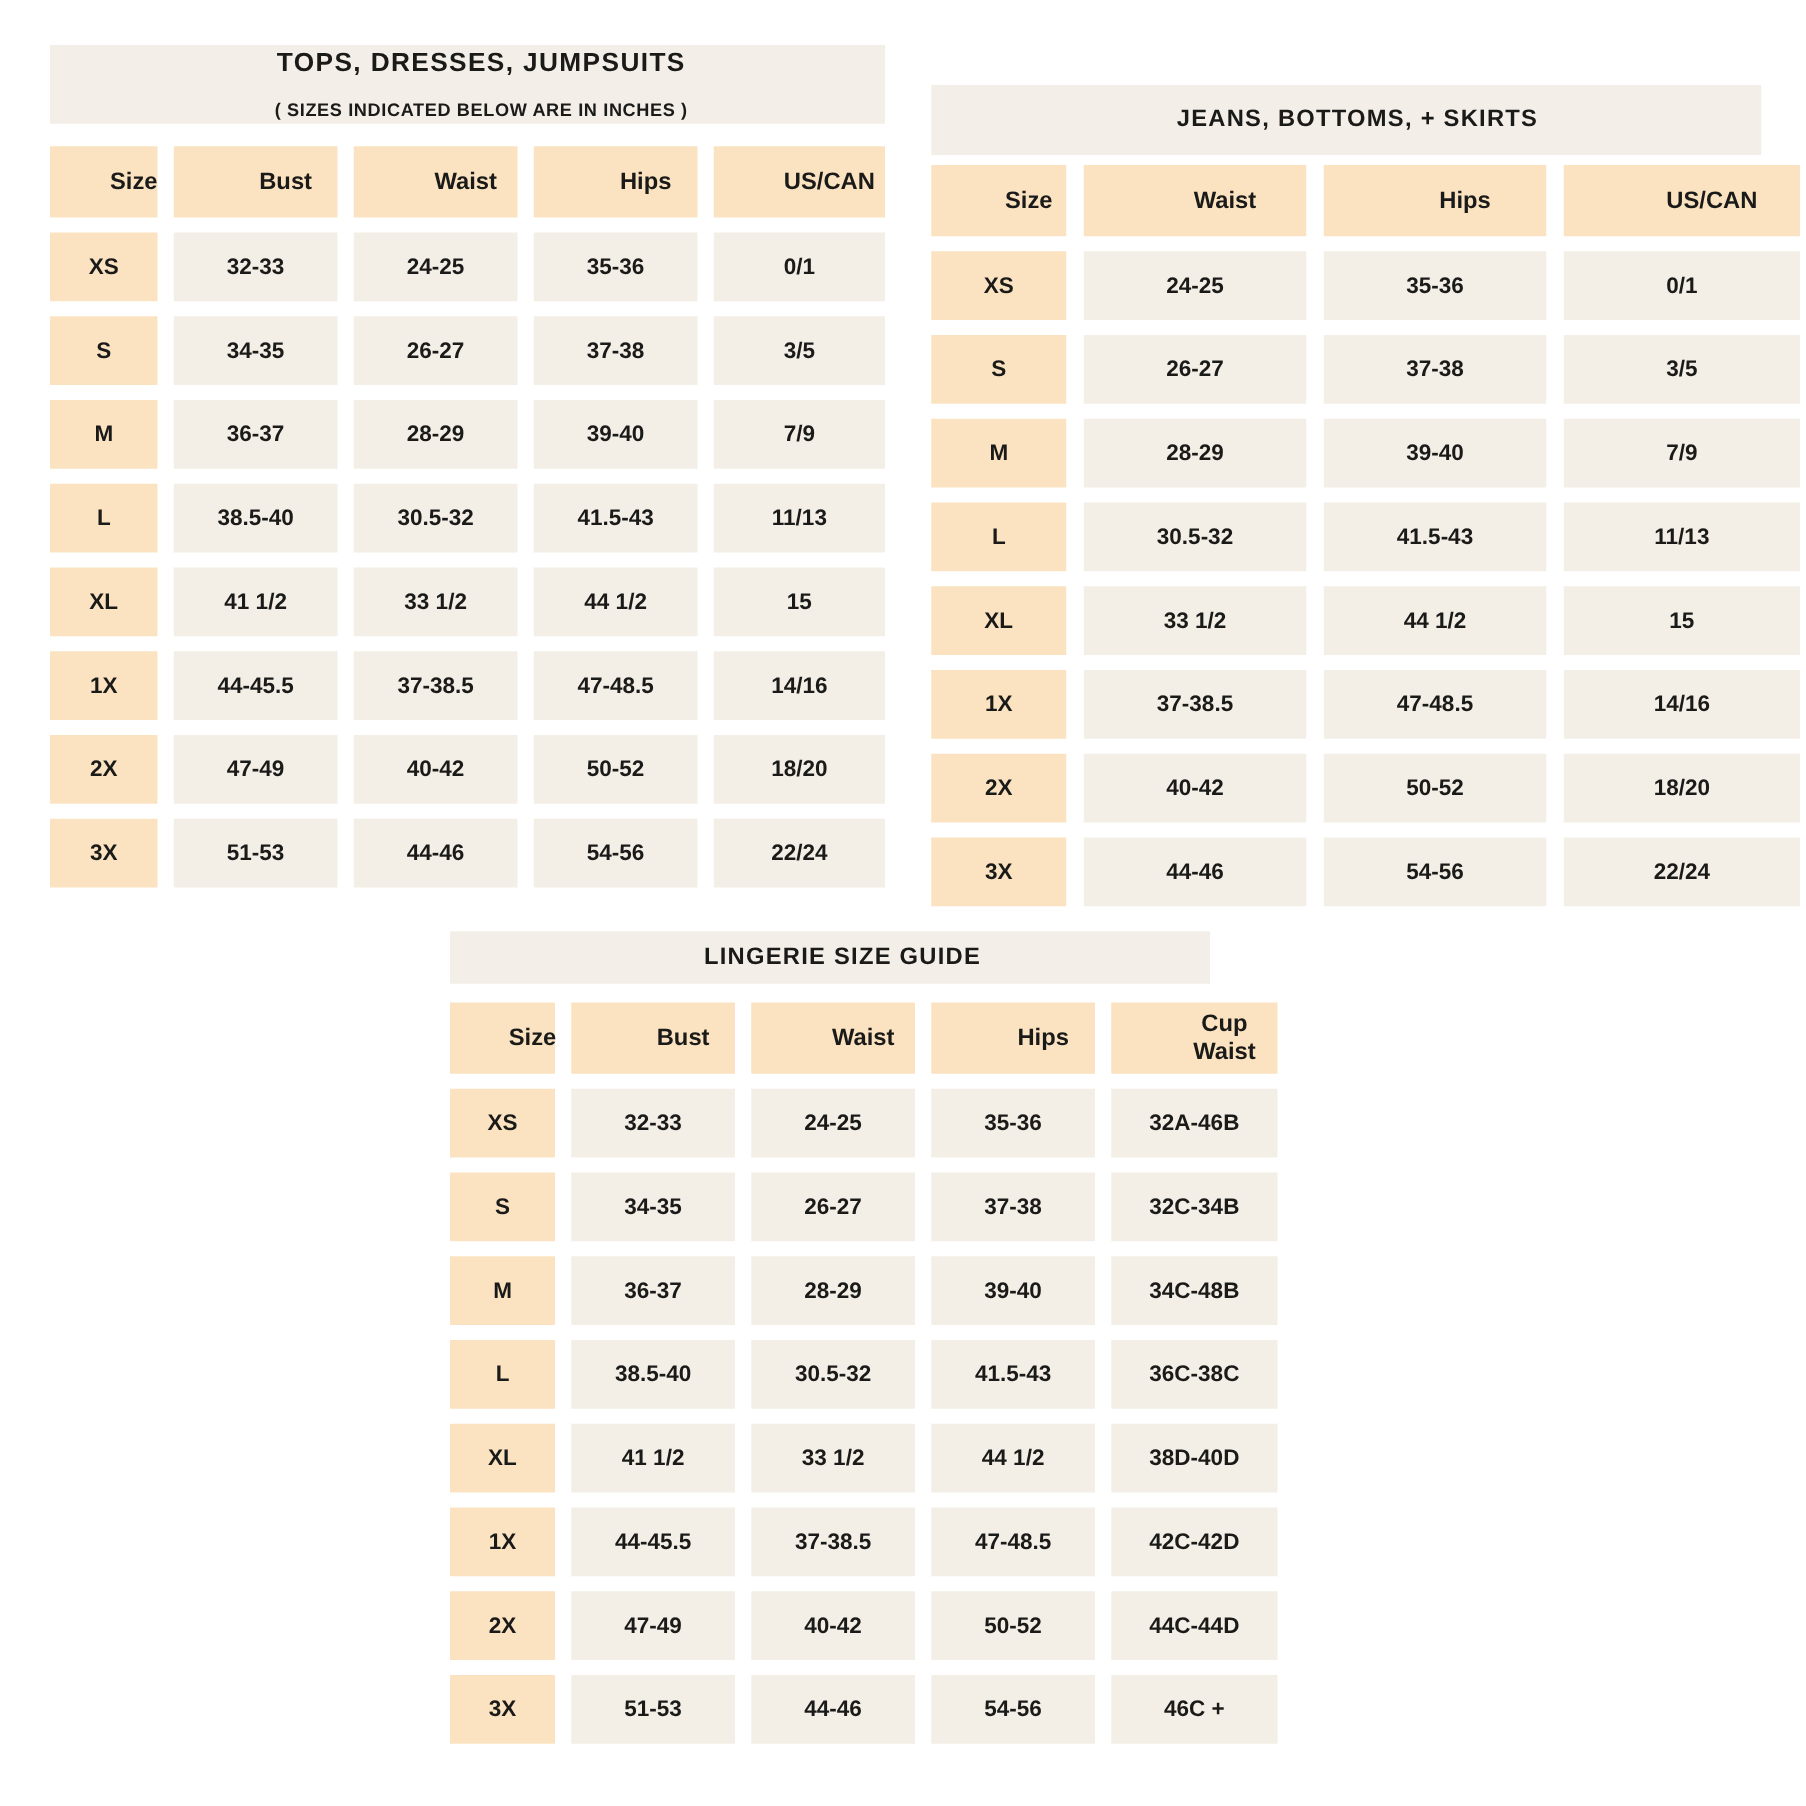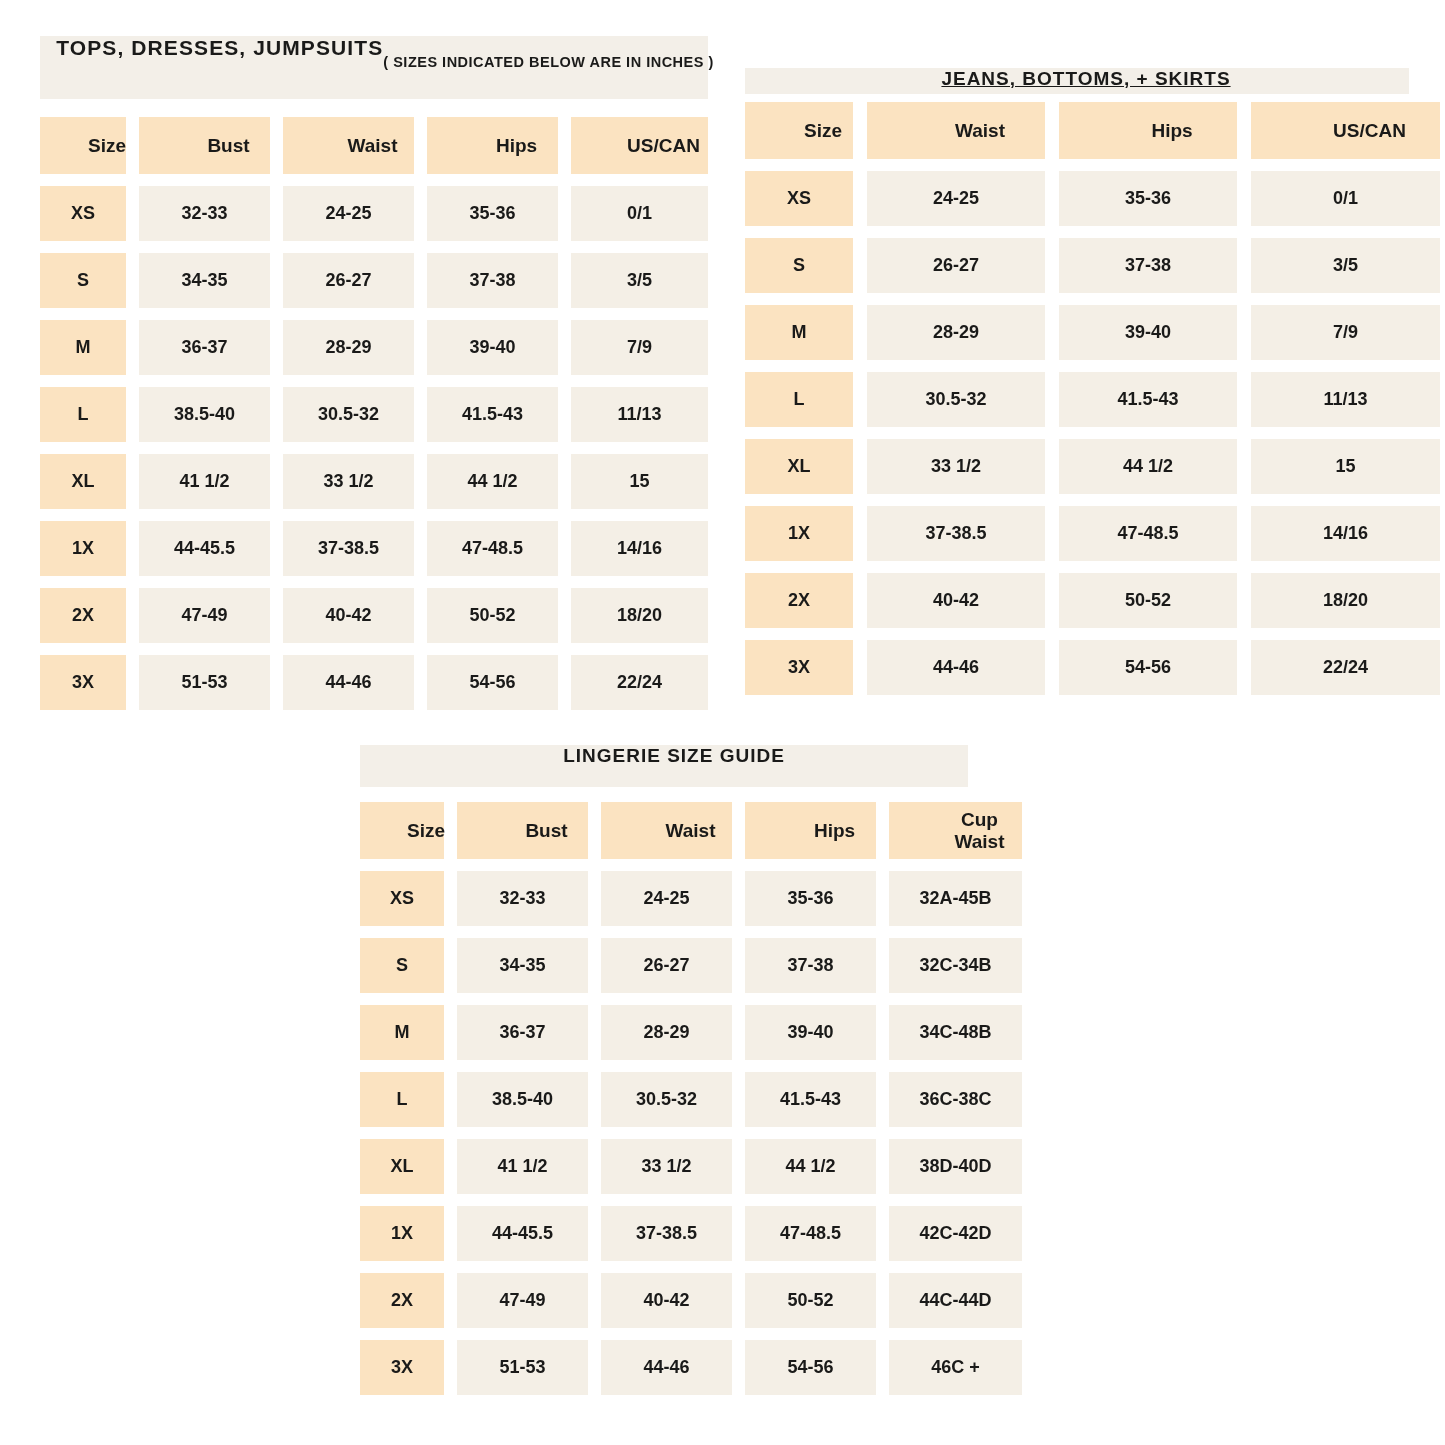--- a/index.html
+++ b/index.html
@@ -13,24 +13,24 @@
     font-family:"Liberation Sans", sans-serif;
     overflow:hidden;
   }
   .size-table { position:absolute; }
   .t1 { left:40px;  top:36px;  width:668px; }
   .t2 { left:745px; top:68px;  width:695px; }
   .t3 { left:360px; top:745px; width:608px; }
 
   .title-bar {
     background:var(--titlebar,#f3efe8);
-    display:flex; flex-direction:row; justify-content:center;
+    display:flex; flex-direction:column; justify-content:center;align-items:center;
   }
   .t1 .title-bar { height:63px; padding-left:22px; }
-  .t2 .title-bar { height:26px; width:664px; padding-left:18px;text-decoration:underline; }
+  .t2 .title-bar { height:56px; width:664px; padding-left:18px; }
   .t3 .title-bar { height:42px; padding-left:20px; }
 
   .title {
     font-weight:800; font-size:21px; letter-spacing:1.1px;
     white-space:nowrap;
   }
   .t2 .title, .t3 .title { font-size:19px; letter-spacing:1px; }
   .subtitle {
     font-weight:800; font-size:14.5px; letter-spacing:0.5px;
     margin-top:18px; white-space:nowrap;
@@ -161,21 +161,21 @@
     <div class="grid">
         <div class="cell head">Size</div>
         <div class="cell head">Bust</div>
         <div class="cell head">Waist</div>
         <div class="cell head">Hips</div>
         <div class="cell head">Cup Waist</div>
         <div class="cell size">XS</div>
         <div class="cell">32-33</div>
         <div class="cell">24-25</div>
         <div class="cell">35-36</div>
-        <div class="cell">32A-45B</div>
+        <div class="cell">32A-46B</div>
         <div class="cell size">S</div>
         <div class="cell">34-35</div>
         <div class="cell">26-27</div>
         <div class="cell">37-38</div>
         <div class="cell">32C-34B</div>
         <div class="cell size">M</div>
         <div class="cell">36-37</div>
         <div class="cell">28-29</div>
         <div class="cell">39-40</div>
         <div class="cell">34C-48B</div>

